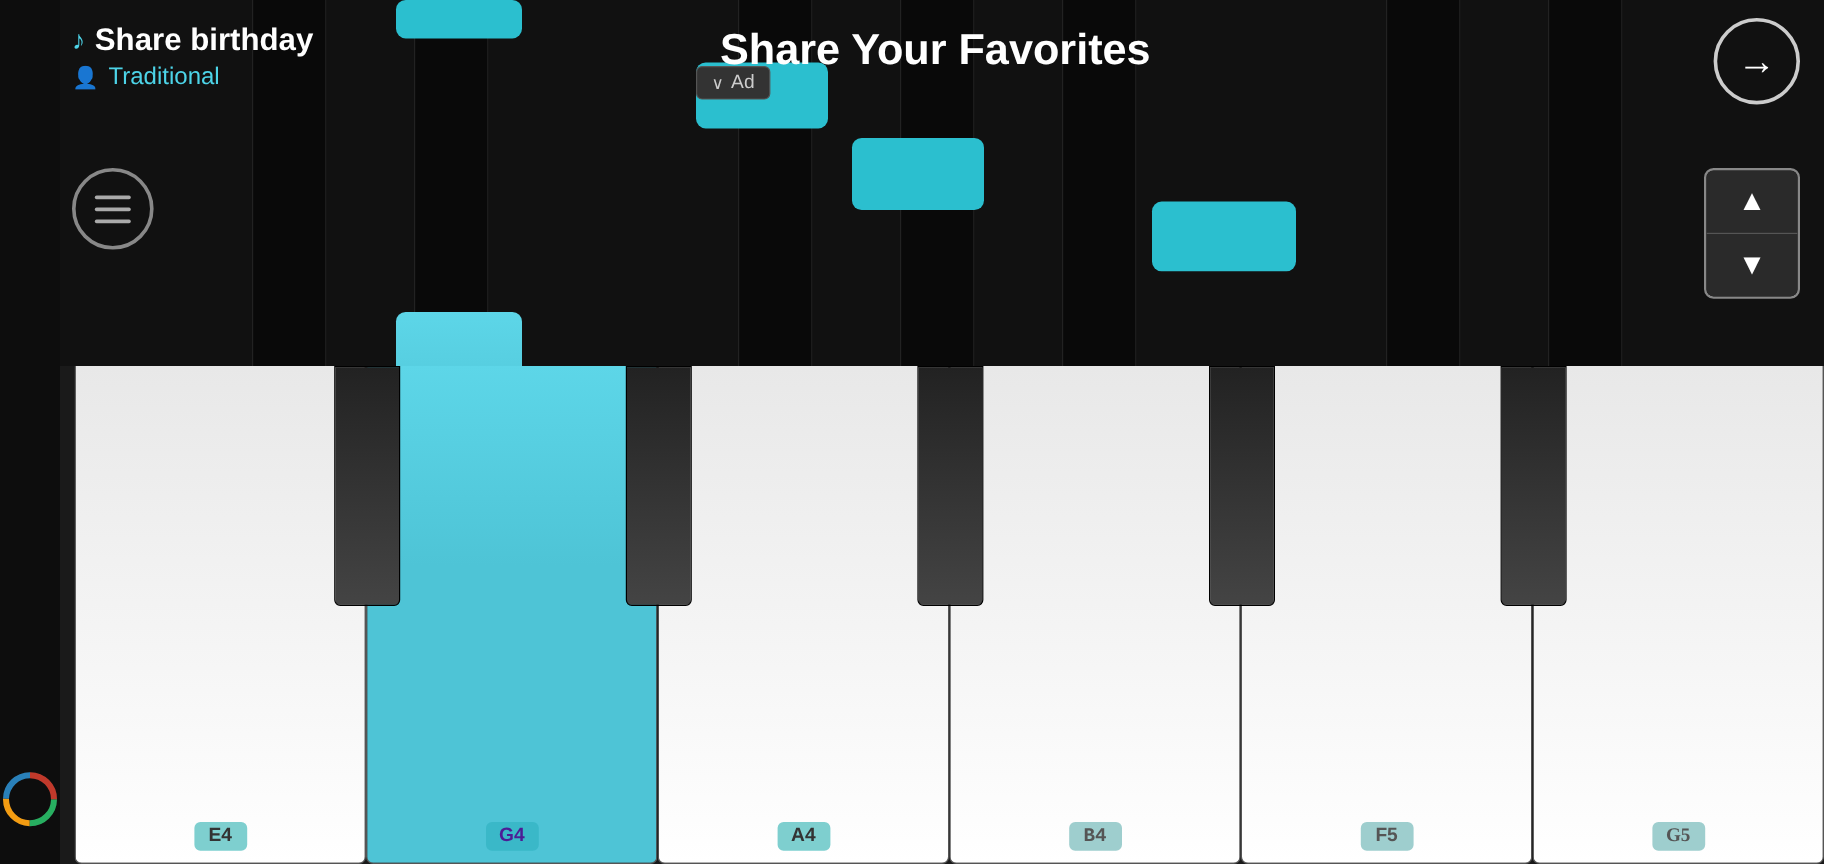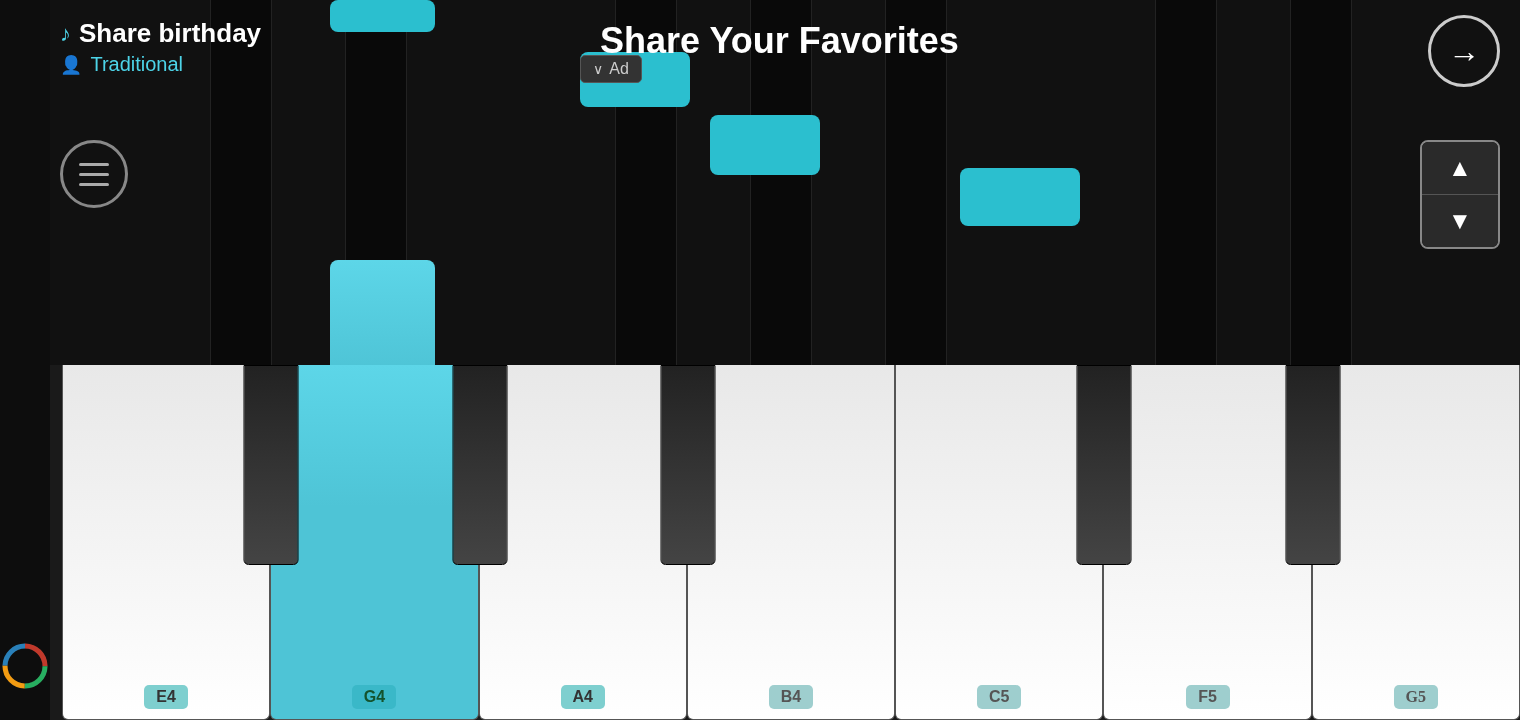--- a/index.html
+++ b/index.html
@@ -35,21 +35,21 @@
     .note-block {
       position: absolute;
       border-radius: 8px;
       background: #2bbfcf;
     }
 
     
     #keyboard-area {
       position: absolute;
       bottom: 0; left: 50px; right: 0;
-      height: 355px;
+      height: 415px;
       background: #1a1a1a;
       display: flex;
       align-items: stretch;
       padding-left: 12px;
     }
 
     .white-key {
       flex: 1;
       background: linear-gradient(to bottom, #e8e8e8, #ffffff);
       border: 1px solid #555;
@@ -70,21 +70,21 @@
       color: #333;
       background: #7ecfcf;
       border-radius: 5px;
       padding: 3px 8px;
       min-width: 44px;
       text-align: center;
     }
 
     .key-label.active-label {
       background: #3ab8c8;
-      color: #14532d;
+      color: #4c1d95;
     }
 
     .key-label.dim {
       background: #9ecece;
       color: #555;
     }
 
     .black-key-wrapper {
       position: absolute;
       top: 0;
@@ -344,37 +344,34 @@
     <span class="key-label active-label">G4</span>
   </div>
 
   <div class="white-key" style="position:relative;">
     <div class="black-key-wrapper" style="left:0; top:0;">
       <div class="black-key" style="left:0; transform:translateX(-50%);"></div>
     </div>
     <span class="key-label">A4</span>
   </div>
 
+  <div class="white-key" style="position:relative;font-family:Liberation Mono, monospace;">
+    <div class="black-key-wrapper" style="left:0; top:0;">
+      <div class="black-key" style="left:0; transform:translateX(-50%);"></div>
+    </div>
+    <span class="key-label dim">B4</span>
+  </div>
+
+
+
+
   <div class="white-key" style="position:relative;">
     <div class="black-key-wrapper" style="left:0; top:0;">
       <div class="black-key" style="left:0; transform:translateX(-50%);"></div>
     </div>
-    <span class="key-label dim">B4</span>
-  </div>
-
-  <div class="white-key" style="position:relative;">
-    <span class="key-label dim">C5</span>
-  </div>
-
-
-
-  <div class="white-key" style="position:relative;">
-    <div class="black-key-wrapper" style="left:0; top:0;">
-      <div class="black-key" style="left:0; transform:translateX(-50%);"></div>
-    </div>
     <span class="key-label dim">F5</span>
   </div>
 
   <div class="white-key" style="position:relative;font-family:Liberation Serif, serif;">
     <div class="black-key-wrapper" style="left:0; top:0;">
       <div class="black-key" style="left:0; transform:translateX(-50%);"></div>
     </div>
     <span class="key-label dim">G5</span>
   </div>
 </div>

